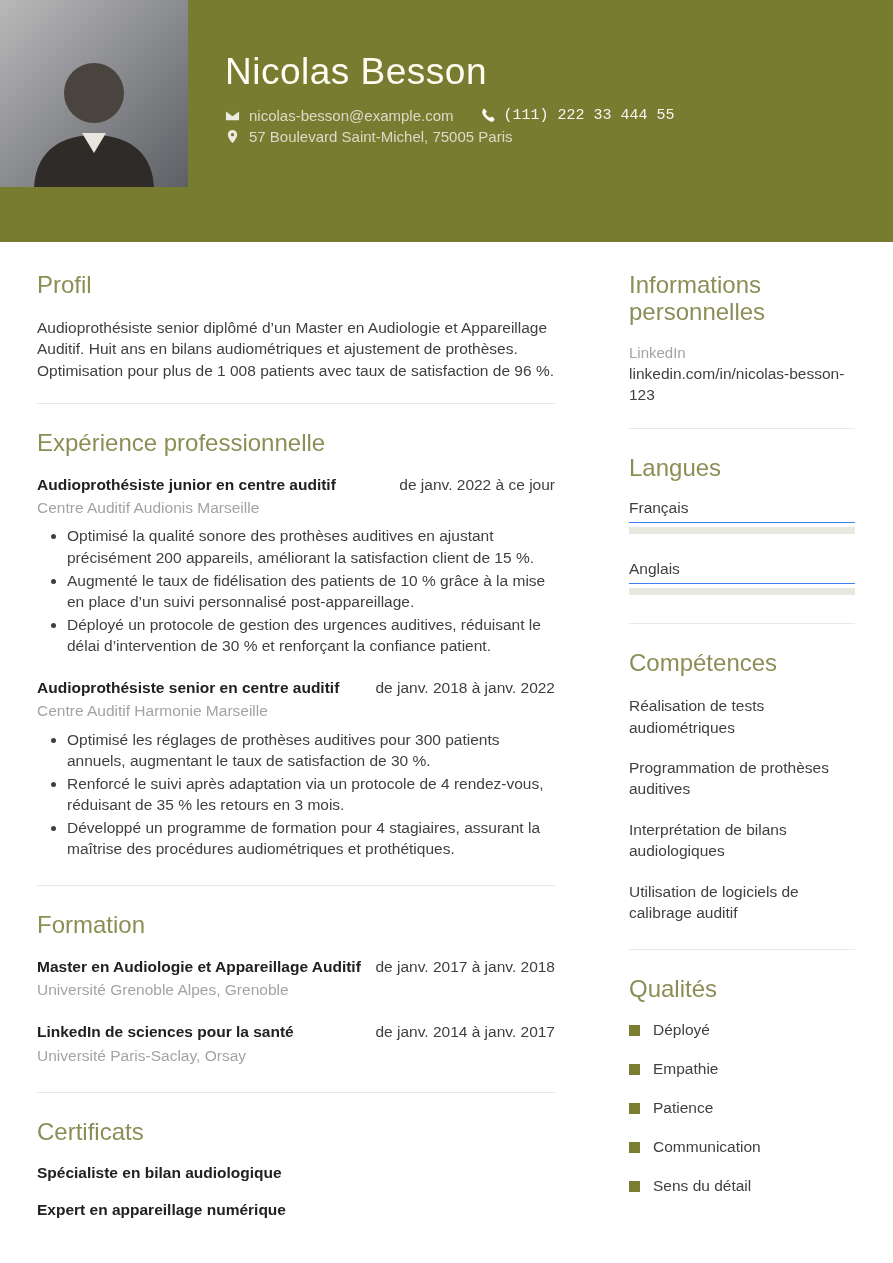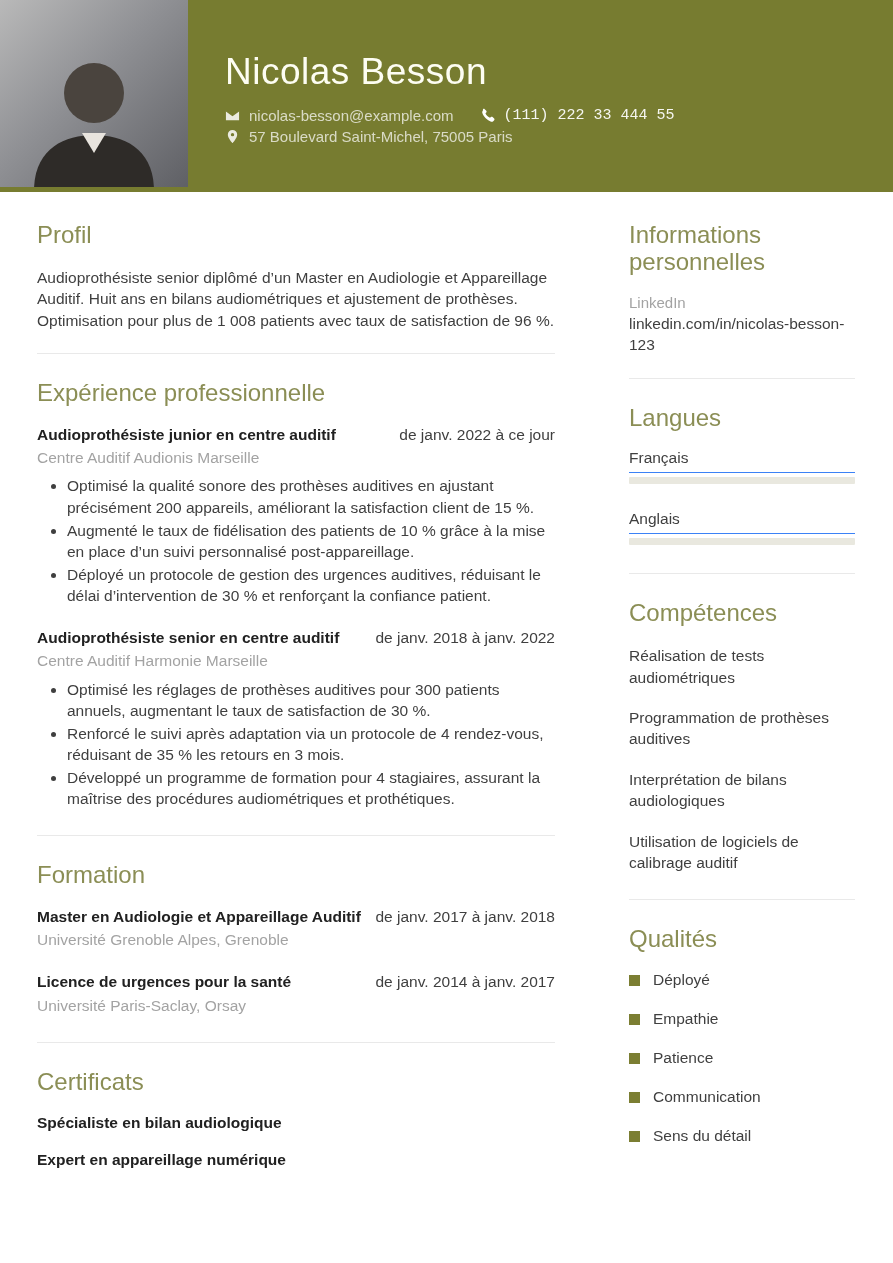--- a/index.html
+++ b/index.html
@@ -11,21 +11,21 @@
     --bar:#e9e8df;
     --hairline:#e9e9e9;
     --square:#7b7e32;
   }
   *{box-sizing:border-box;margin:0;padding:0;}
   html,body{background:#fff;}
   body{font-family:"Liberation Sans",sans-serif;}
   .page{width:893px;height:1263px;background:#fff;overflow:hidden;position:relative;}
 
   
-  .header{height:192px;background:var(--accent);display:flex;}
+  .header{height:242px;background:var(--accent);display:flex;}
   .photo{flex:0 0 188px;height:187px;background:linear-gradient(135deg,#b9b9b9 0%,#8f9094 45%,#5f6065 100%);position:relative;overflow:hidden;}
   .photo svg{position:absolute;bottom:-4px;left:50%;transform:translateX(-50%);}
   .header-body{padding:52px 0 0 37px;}
   .name{color:#fdfdf2;font-size:37px;font-weight:500;letter-spacing:.5px;line-height:1.1;}
   .contact{margin-top:14px;font-size:15px;}
   .contact-row{display:flex;align-items:center;gap:26px;margin-top:4px;}
   .contact-item{display:flex;align-items:center;gap:9px;}
   .contact-item .txt-dim{color:rgba(255,255,255,.72);}
   .contact-item .txt-bright{color:rgba(255,255,255,.93);font-family:Liberation Mono, monospace;}
   .cicon{display:inline-flex;width:15px;height:15px;flex:0 0 15px;}
@@ -164,21 +164,21 @@
         <div class="entry">
           <div class="entry-head">
             <span class="entry-role">Master en Audiologie et Appareillage Auditif</span>
             <span class="entry-dates">de janv. 2017 à janv. 2018</span>
           </div>
           <div class="entry-sub">Université Grenoble Alpes, Grenoble</div>
         </div>
 
         <div class="entry">
           <div class="entry-head">
-            <span class="entry-role">Licence de urgences pour la santé</span>
+            <span class="entry-role">LinkedIn de sciences pour la santé</span>
             <span class="entry-dates">de janv. 2014 à janv. 2017</span>
           </div>
           <div class="entry-sub">Université Paris-Saclay, Orsay</div>
         </div>
       </div>
 
       <div class="section last">
         <h2>Certificats</h2>
         <div class="cert-item">Spécialiste en bilan audiologique</div>
         <div class="cert-item">Expert en appareillage numérique</div>

